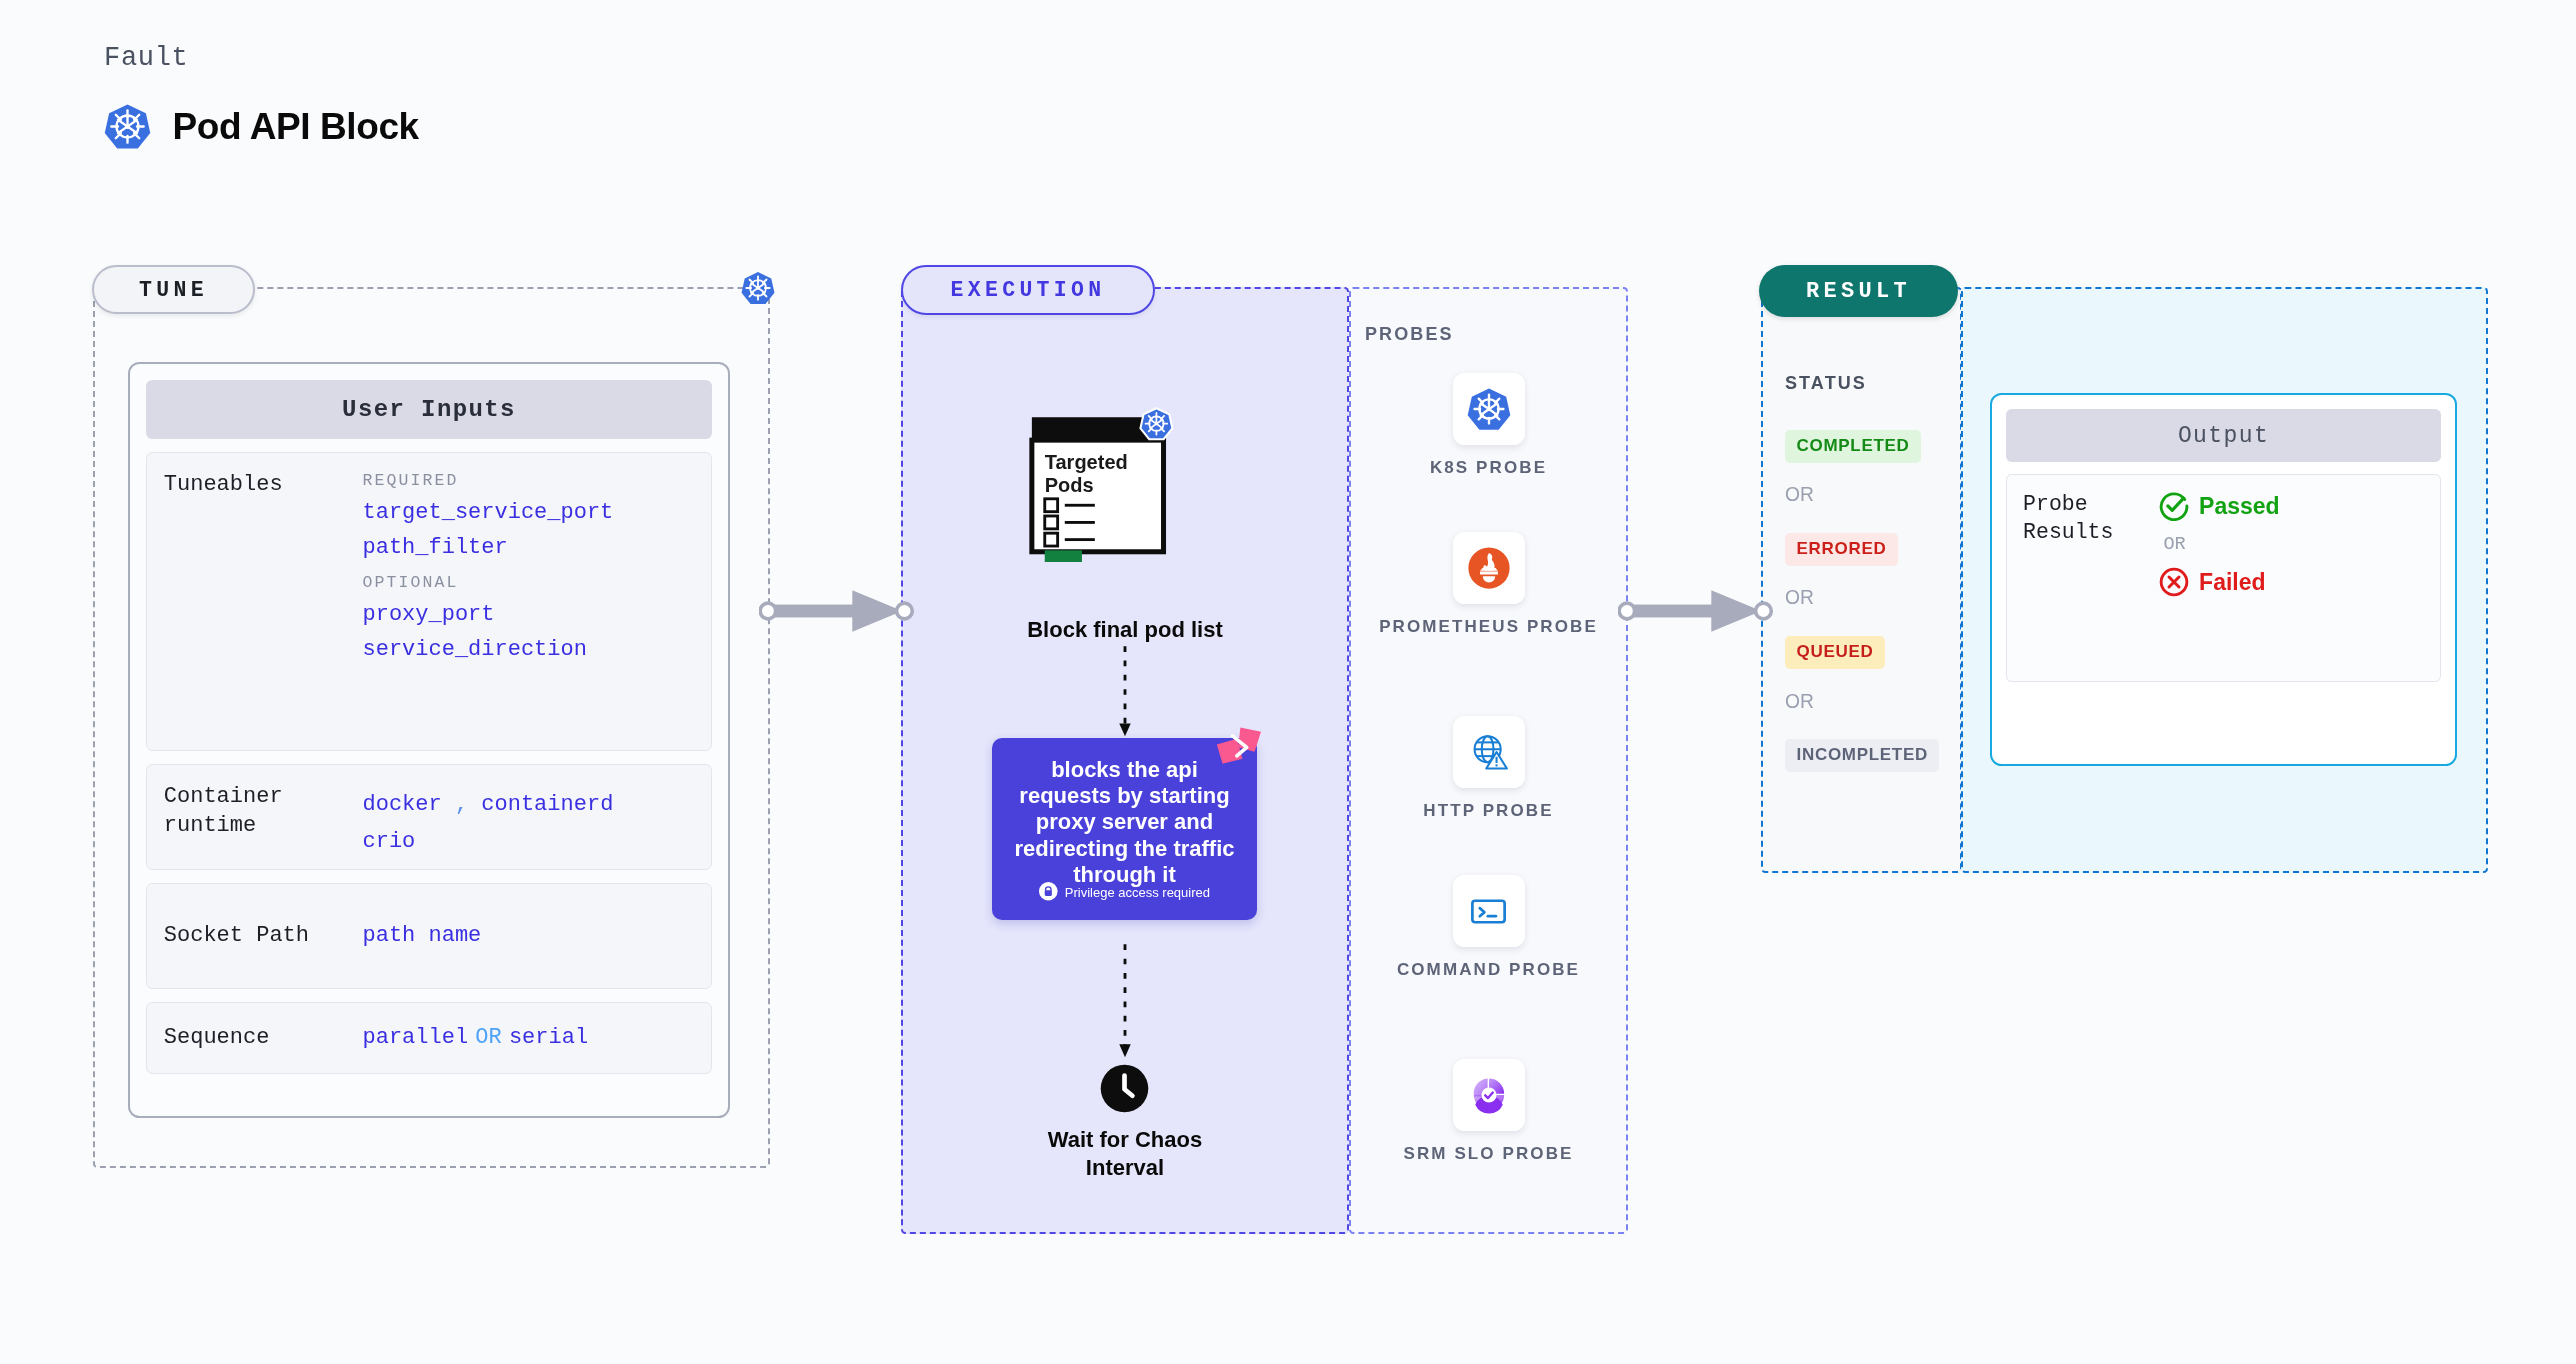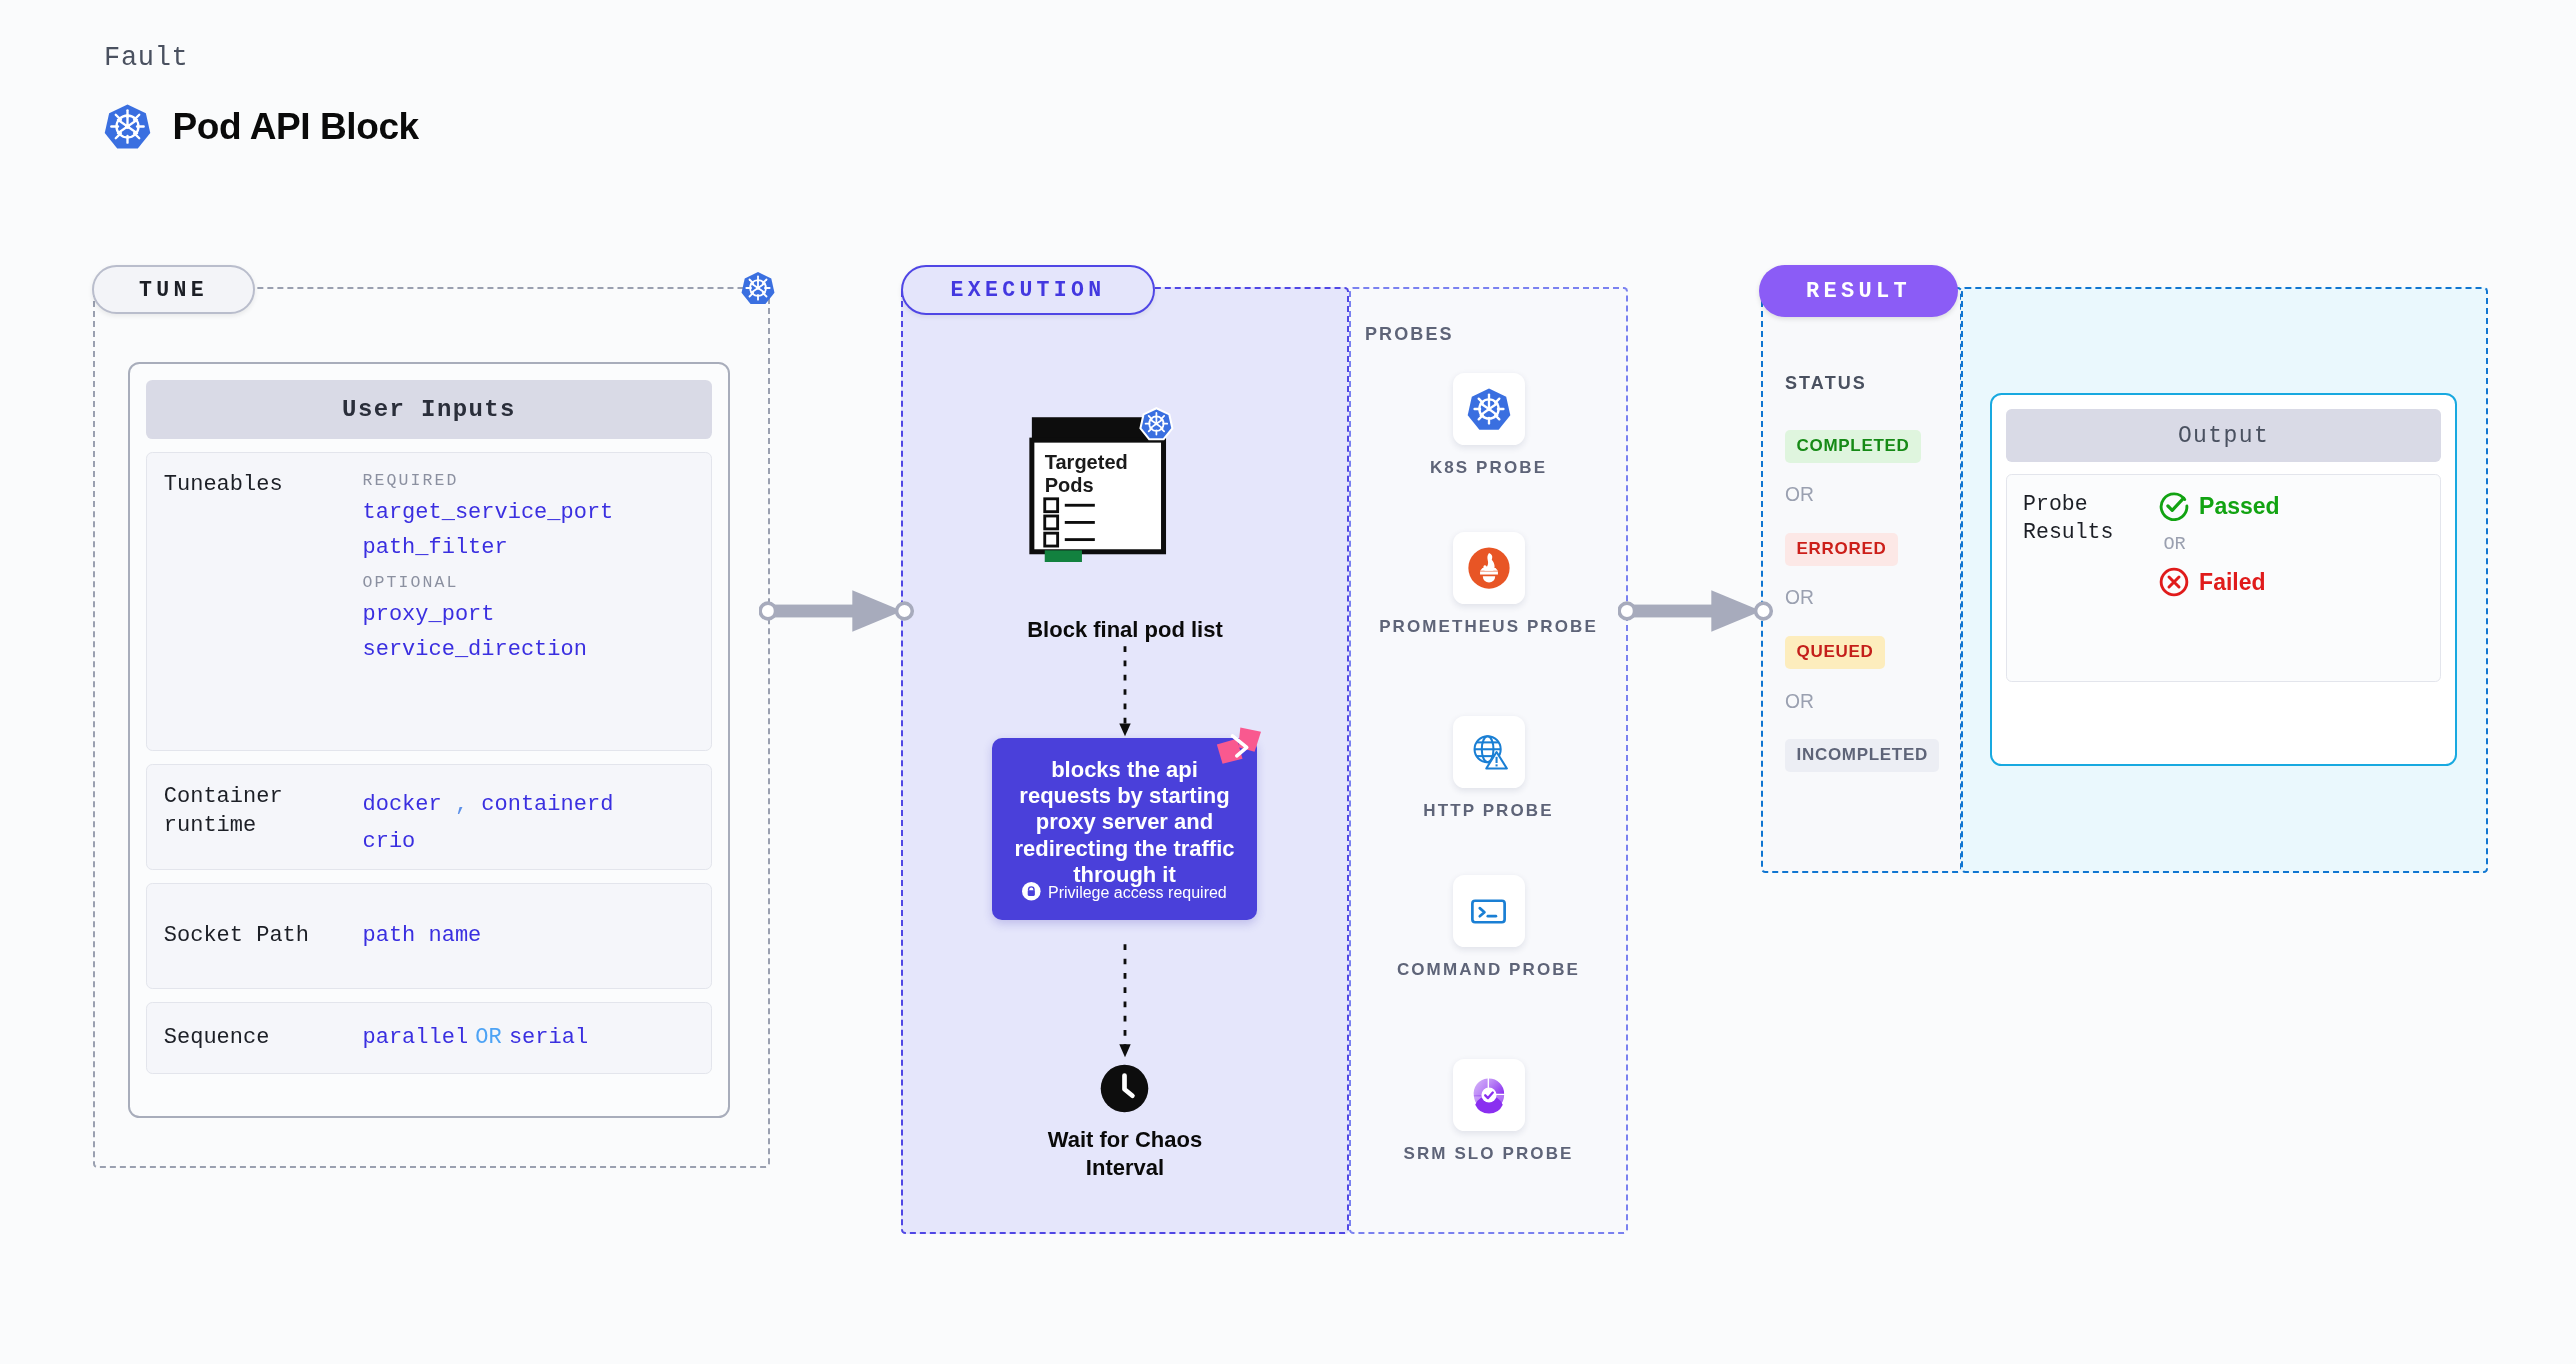--- a/index.html
+++ b/index.html
@@ -35,21 +35,21 @@
     box-shadow: 0 2.1px 5px rgba(0,0,0,0.08);
   }
   #exec-tag {
     left: 901px; top: 265px; width: 254px; height: 50px;
     background: #e4e5fb; border: 2.1px solid #4f46e5; color: #4338e0;
     font-size: 21.5px;
     box-shadow: 0 2.1px 5px rgba(0,0,0,0.07);
   }
   #result-tag {
     left: 1759px; top: 265px; width: 199px; height: 52px;
-    background: #8b5cf6; border: none; color: #ffffff;
+    background: #0f766e; border: none; color: #ffffff;
     font-size: 22px;
     box-shadow: 0 2.1px 5px rgba(0,0,0,0.12);
   }
 
   #tune-panel {
     position: absolute; left: 93px; top: 287px;
     width: 677px; height: 881px;
     border: 2.1px dashed #9aa0b0; border-radius: 4.3px;
     background: transparent;
   }
@@ -150,21 +150,21 @@
     padding: 18.6px 14.3px 0;
   }
   #action-text {
     font-size: 22px; font-weight: 700; color: #ffffff;
     text-align: center; line-height: 1.2;
   }
   #privilege-row {
     position: absolute; left: 0; right: 0; bottom: 17px;
     display: flex; align-items: center; justify-content: center; gap: 7.2px;
   }
-  #privilege-text { font-size: 16px; color: #ffffff; }
+  #privilege-text { font-size: 13px; color: #ffffff; }
   #litmus-logo { position: absolute; left: 1211px; top: 726px; z-index: 4; }
   #wait-label {
     position: absolute; left: 901px; top: 1126px; width: 448px;
     text-align: center; font-size: 22px; font-weight: 700; color: #0a0a0a;
     line-height: 1.25;
   }
   #clock-icon { position: absolute; left: 1100px; top: 1064px; }
 
   
   #probes-title {

